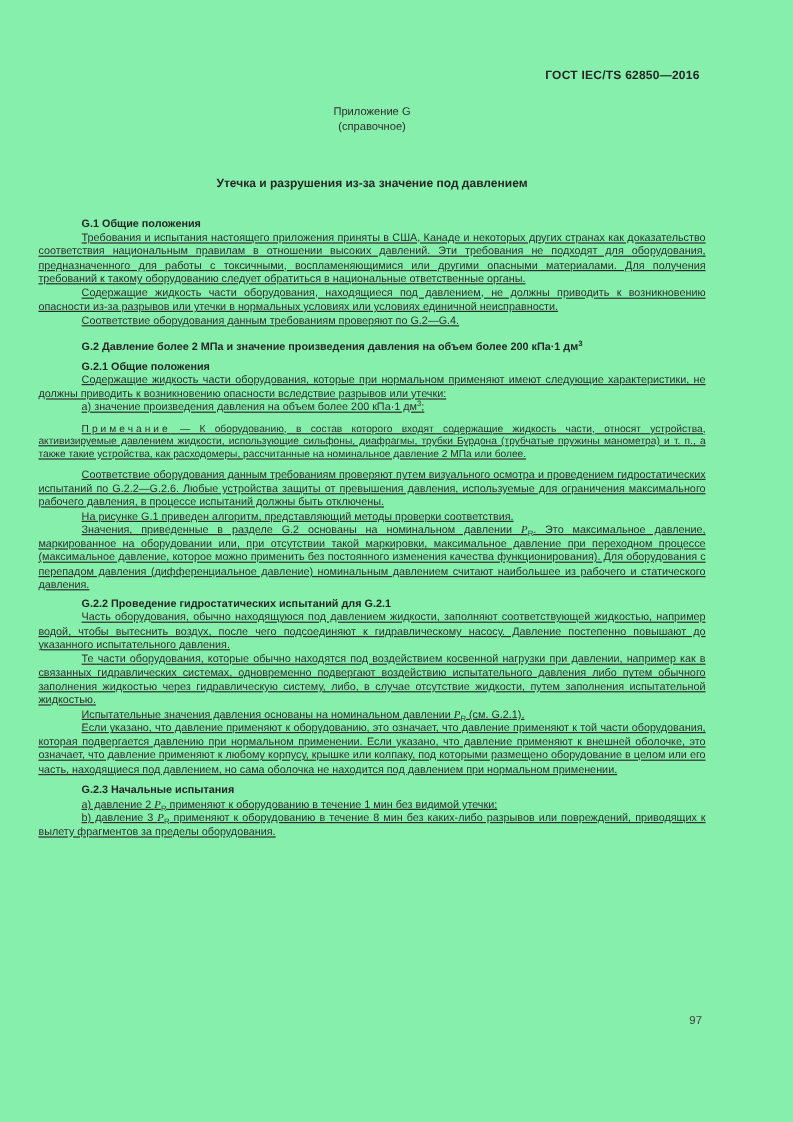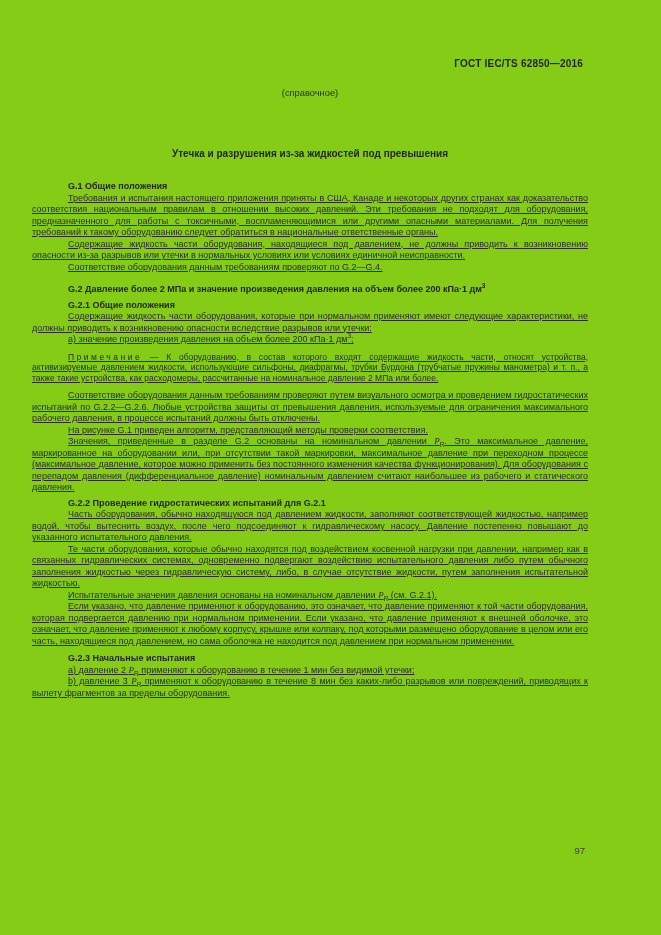--- a/index.html
+++ b/index.html
@@ -4,21 +4,21 @@
 <style>
   html, body {
     margin: 0;
     padding: 0;
     background: #ffffff;
   }
   .page {
     position: relative;
     width: 661px;
     height: 935px;
-    background: #84cc16;
+    background: #86efac;
     font-family: "Liberation Sans", sans-serif;
     color: #2d2d2d;
     overflow: hidden;
   }
   .doc-header {
     position: absolute;
     top: 58px;
     right: 78px;
     font-size: 10px;
     font-weight: bold;
@@ -96,24 +96,25 @@
   }
 </style>
 </head>
 <body>
 
 <div class="page">
 
   <div class="doc-header">ГОСТ IEC/TS 62850—2016</div>
 
   <div class="annex-block">
+    <div>Приложение G</div>
     <div>(справочное)</div>
   </div>
 
-  <div class="doc-title">Утечка и разрушения из-за жидкостей под превышения</div>
+  <div class="doc-title">Утечка и разрушения из-за значение под давлением</div>
 
   <div class="content">
 
     <div class="heading">G.1 Общие положения</div>
     <p>Требования и испытания настоящего приложения приняты в США, Канаде и некоторых других странах как доказательство соответствия национальным правилам в отношении высоких давлений. Эти требования не подходят для оборудования, предназначенного для работы с токсичными, воспламеняющимися или другими опасными материалами. Для получения требований к такому оборудованию следует обратиться в национальные ответственные органы.</p>
     <p>Содержащие жидкость части оборудования, находящиеся под давлением, не должны приводить к возникновению опасности из-за разрывов или утечки в нормальных условиях или условиях единичной неисправности.</p>
     <p>Соответствие оборудования данным требованиям проверяют по G.2—G.4.</p>
 
     <div class="heading h-sect"><span>G.2 Давление более 2 МПа и значение произведения давления на объем более 200 кПа·1 дм</span><sup>3</sup></div>
 

